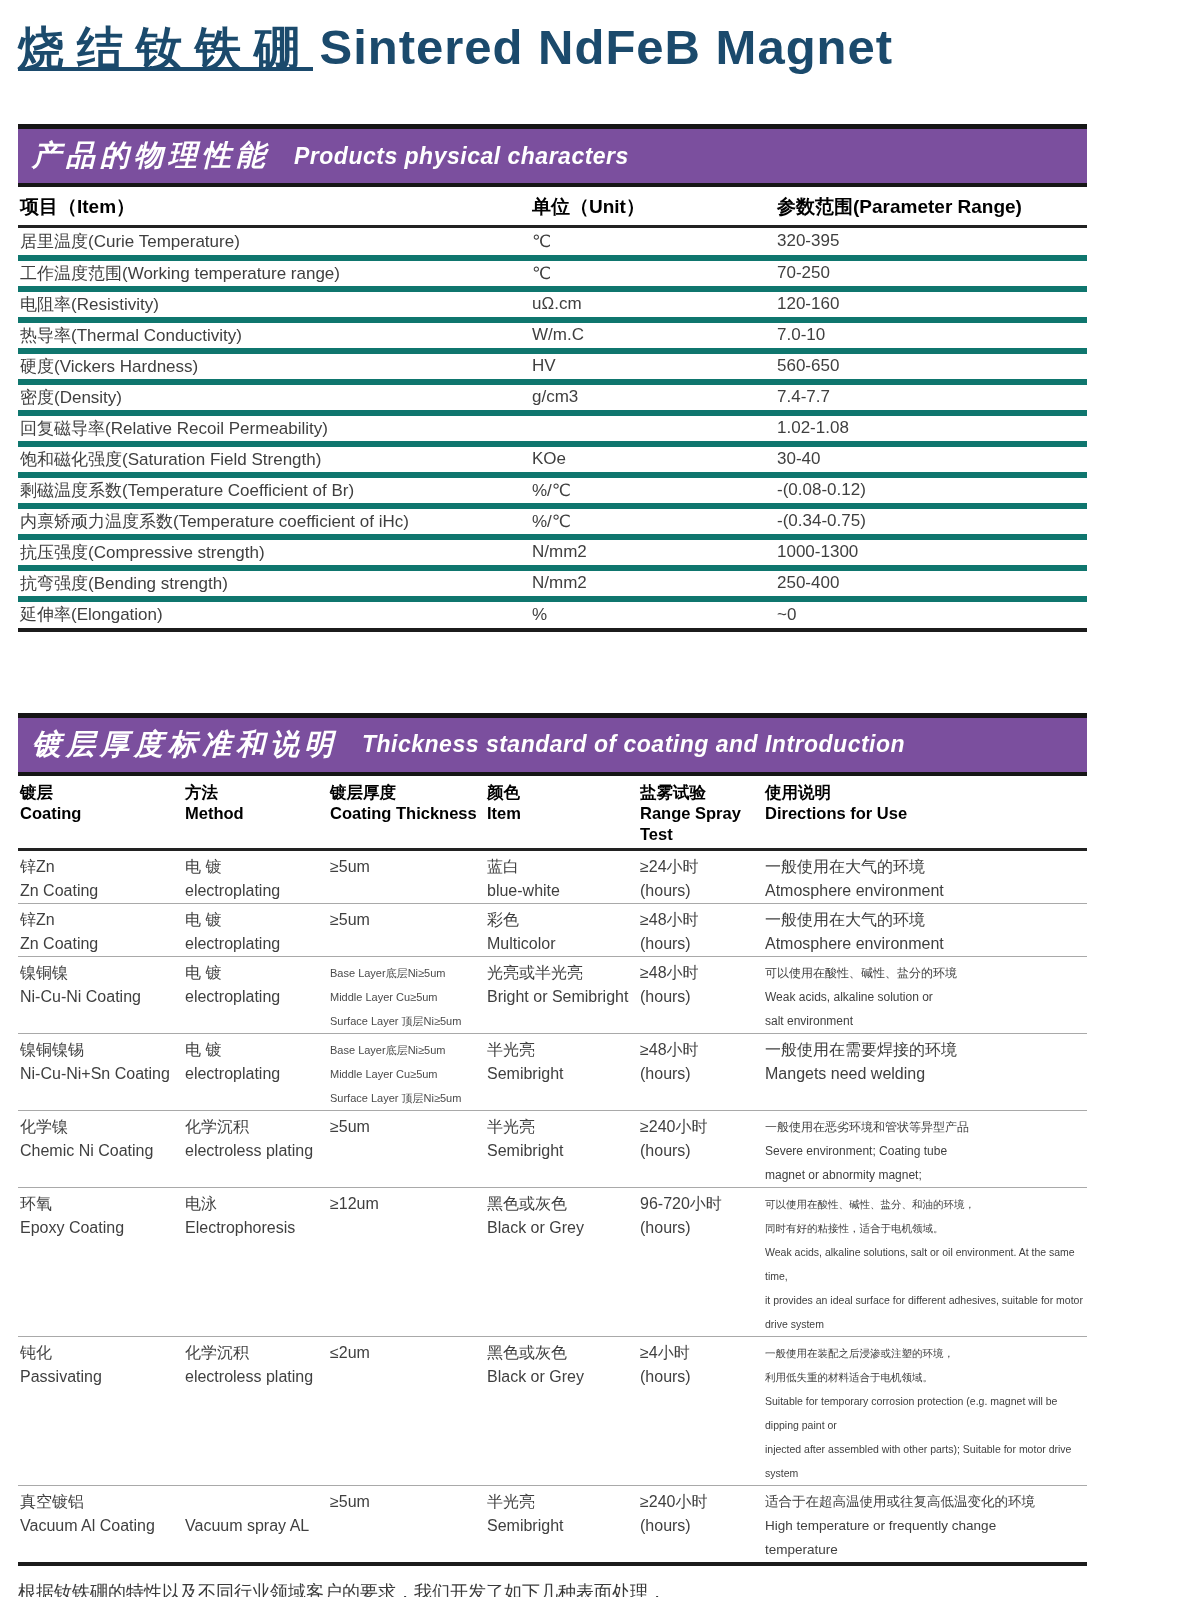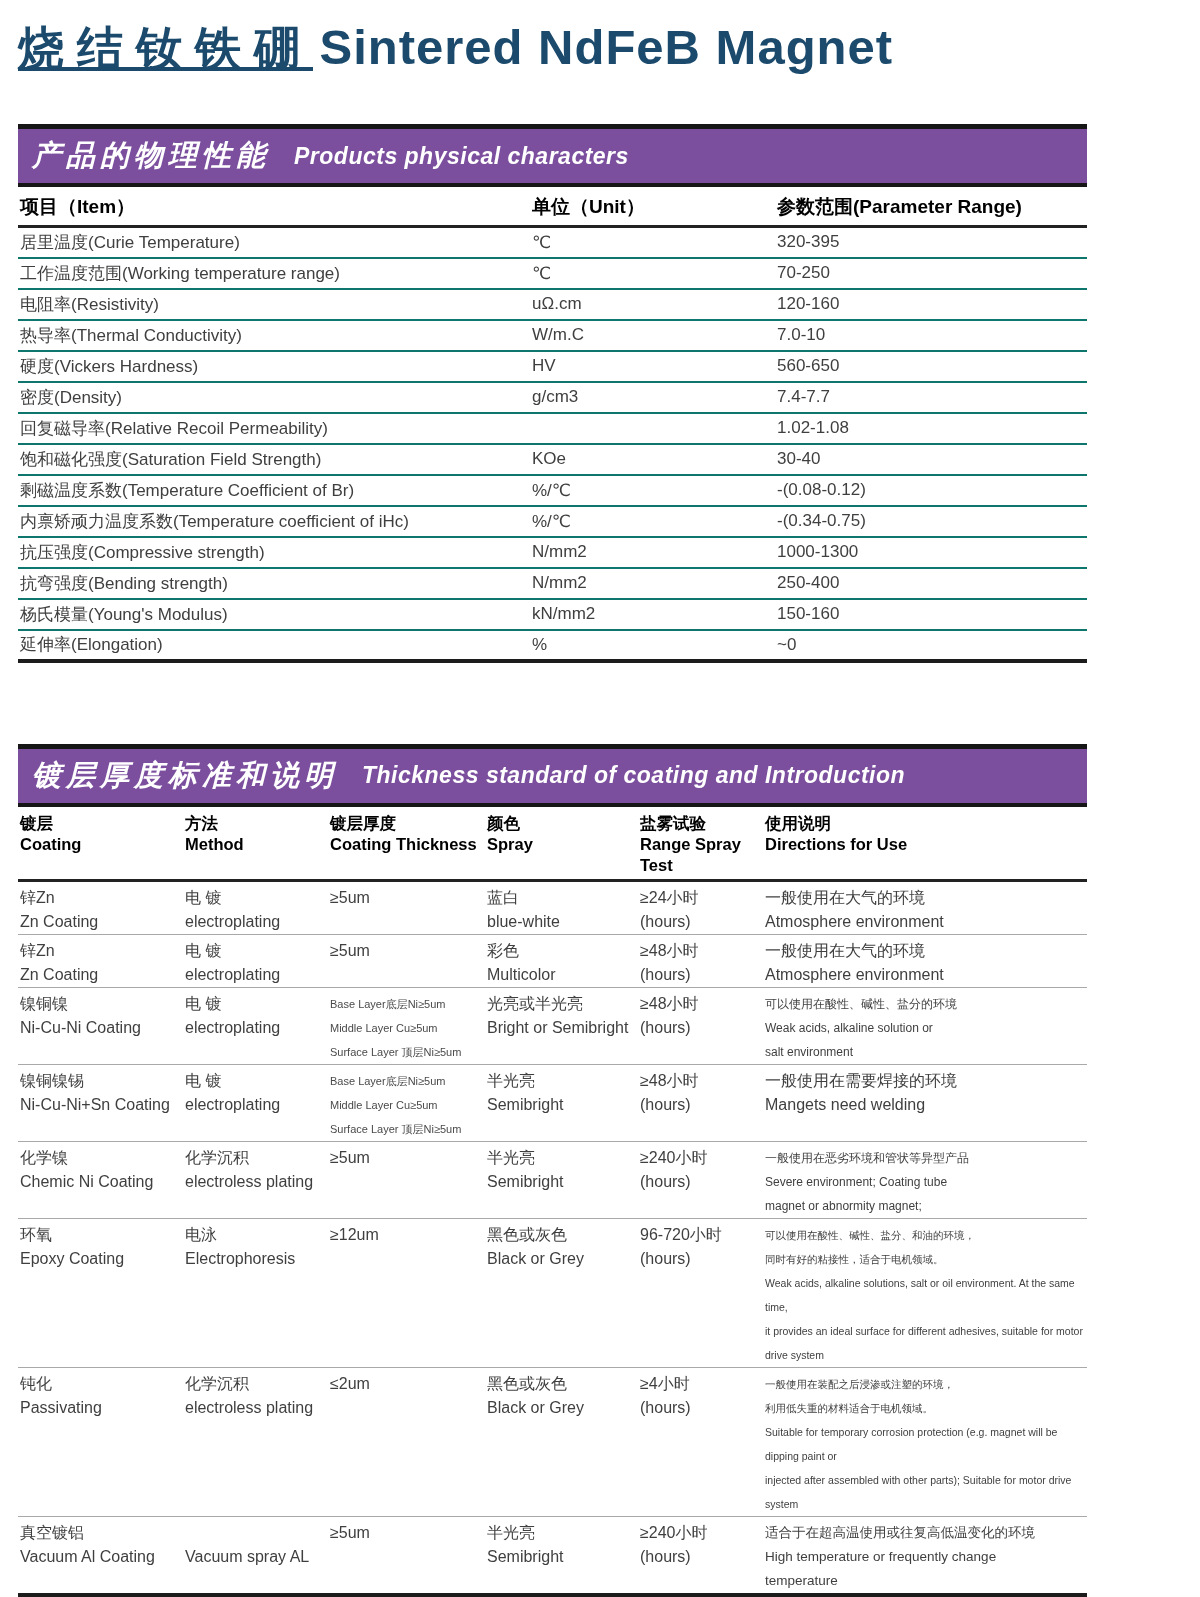--- a/index.html
+++ b/index.html
@@ -37,21 +37,21 @@
   .banner2 { margin-top:81px; }
 
   
   table { width:100%; border-collapse:collapse; table-layout:fixed; }
   .phys th {
     font-size:19px; font-weight:bold; color:#000; text-align:left;
     padding:7px 0 5px 2px; border-bottom:3px solid #222;
   }
   .phys td {
     font-size:17px; color:#3f3f3f; height:31px; padding-left:2px;
-    border-bottom:2px solid #0f766e; vertical-align:middle;
+    border-bottom:6px solid #0f766e; vertical-align:middle;
   }
   .phys tbody tr:last-child td { border-bottom:4px solid #1c1c1c; }
   .phys .c-item  { width:512px; }
   .phys .c-unit  { width:245px; }
 
   
   .coat th {
     font-size:16.5px; font-weight:bold; color:#000; text-align:left;
     vertical-align:top; padding:6px 4px 3px 2px; border-bottom:3px solid #222;
     line-height:21px;
@@ -160,25 +160,20 @@
             <td>抗压强度(Compressive strength)</td>
             <td>N/mm2</td>
             <td>1000-1300</td>
           </tr>
         <tr>
             <td>抗弯强度(Bending strength)</td>
             <td>N/mm2</td>
             <td>250-400</td>
           </tr>
         <tr>
-            <td>杨氏模量(Young's Modulus)</td>
-            <td>kN/mm2</td>
-            <td>150-160</td>
-          </tr>
-        <tr>
             <td>延伸率(Elongation)</td>
             <td>%</td>
             <td>~0</td>
           </tr>
       </tbody>
     </table>
   </section>
 
   <section>
     <div class="banner banner2">
@@ -196,21 +191,21 @@
           <th class="c-method">
               <span>方法</span>
               <span>Method</span>
             </th>
           <th class="c-thick">
               <span>镀层厚度</span>
               <span>Coating Thickness</span>
             </th>
           <th class="c-color">
               <span>颜色</span>
-              <span>Spray</span>
+              <span>Item</span>
             </th>
           <th class="c-salt">
               <span>盐雾试验</span>
               <span>Range Spray Test</span>
             </th>
           <th>
               <span>使用说明</span>
               <span>Directions for Use</span>
             </th>
         </tr>

